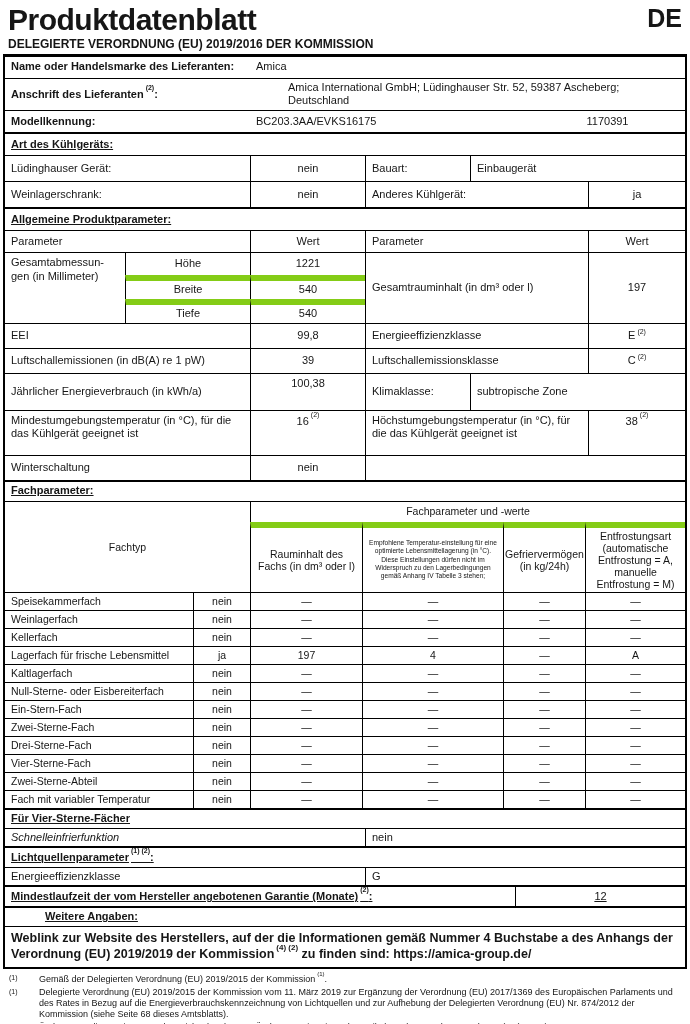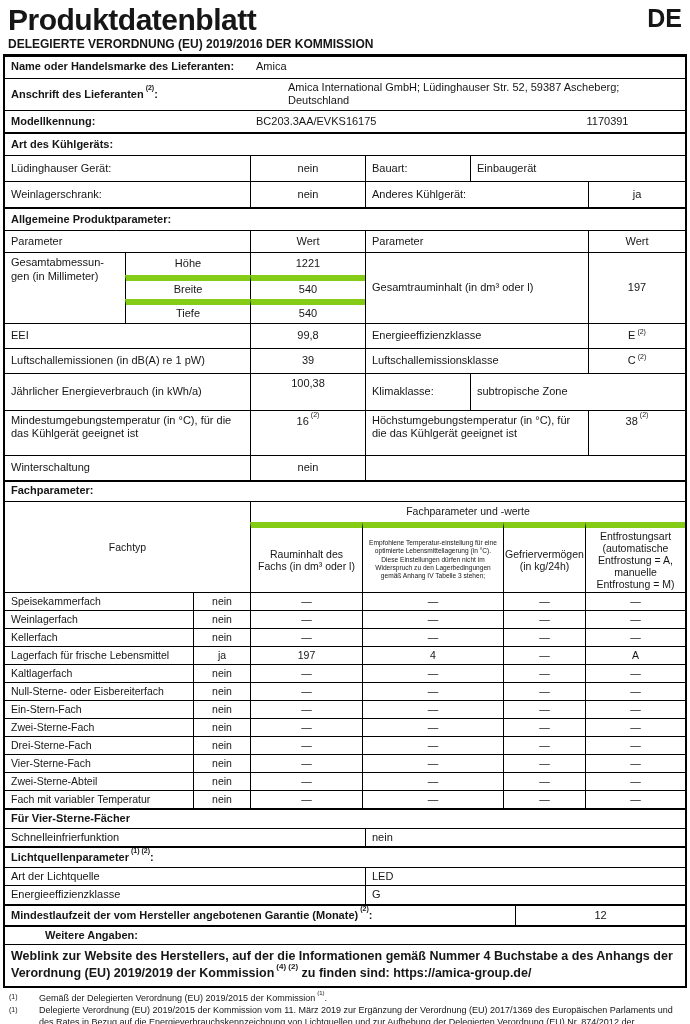--- a/index.html
+++ b/index.html
@@ -17,21 +17,21 @@
   .sheet { border:2px solid #000; border-top:3px solid #000; }
   .r { display:grid; border-top:1px solid #000; }
   .sheet .r:first-child { border-top:none; }
   .c { padding:2px 6px; font-size:11px; line-height:1.25; display:flex; align-items:center; }
   .tc { justify-content:center; text-align:center; }
   .b { font-weight:bold; }
   .bl { border-left:1px solid #000; }
   .bt { border-top:6px solid #84cc16; }
   .vt { align-items:flex-start; padding-top:3px; }
   .sec { border-top-width:2px; }
-  .sec .c { font-weight:bold; }
+  .sec .c { font-weight:bold;text-decoration:underline; }
 
   
   .cols-supplier   { grid-template-columns:245px 280px auto; }
   .cols-a          { grid-template-columns:245px 115px 223px auto; }  
   .cols-sub        { grid-template-columns:245px 115px 105px auto; }  
   .cols-dims       { grid-template-columns:120px 125px 115px 223px auto; grid-auto-rows:minmax(22px,auto); }
   .cols-half       { grid-template-columns:360px auto; }
   .cols-winter     { grid-template-columns:245px 115px auto; }
   .cols-garantie   { grid-template-columns:510px auto; }
   .cols-fach       { grid-template-columns:188px 57px 112px 141px 82px auto; }
@@ -283,32 +283,28 @@
       <div class="c tc bl">—</div>
       <div class="c tc bl">—</div>
       <div class="c tc bl">—</div>
       <div class="c tc bl">—</div>
     </div>
 
     <div class="r sec">
       <div class="c" style="min-height:17px;">Für Vier-Sterne-Fächer</div>
     </div>
     <div class="r cols-half">
-      <div class="c" style="min-height:17px;">Schnelleinfrierfunktion</div>
+      <div class="c" style="min-height:17px;font-style:italic;">Schnelleinfrierfunktion</div>
       <div class="c bl">nein</div>
     </div>
 
     <div class="r sec">
       <div class="c" style="min-height:18px;">
         <span><span>Lichtquellenparameter</span><span class="sup">(1) (2)</span><span class="colon">:</span></span>
       </div>
-    </div>
-    <div class="r cols-half">
-      <div class="c" style="min-height:17px;">Art der Lichtquelle</div>
-      <div class="c bl">LED</div>
     </div>
     <div class="r cols-half">
       <div class="c" style="min-height:17px;">Energieeffizienzklasse</div>
       <div class="c bl">G</div>
     </div>
 
     <div class="r sec cols-garantie">
       <div class="c b" style="min-height:18px;">
         <span><span>Mindestlaufzeit der vom Hersteller angebotenen Garantie (Monate)</span><span class="sup">(2)</span><span class="colon">:</span></span>
       </div>

